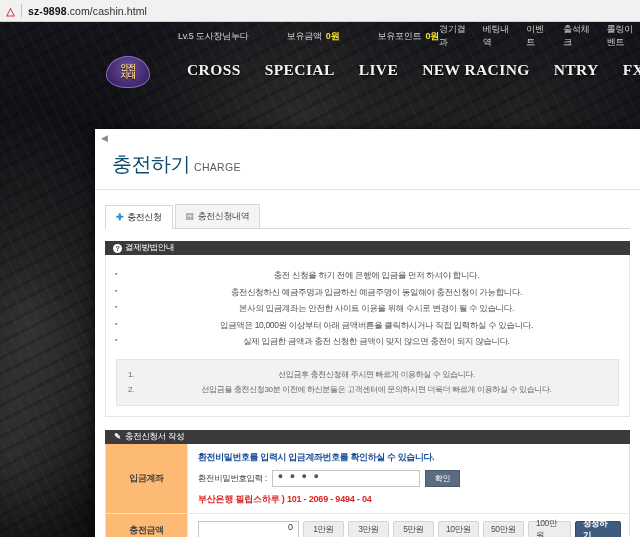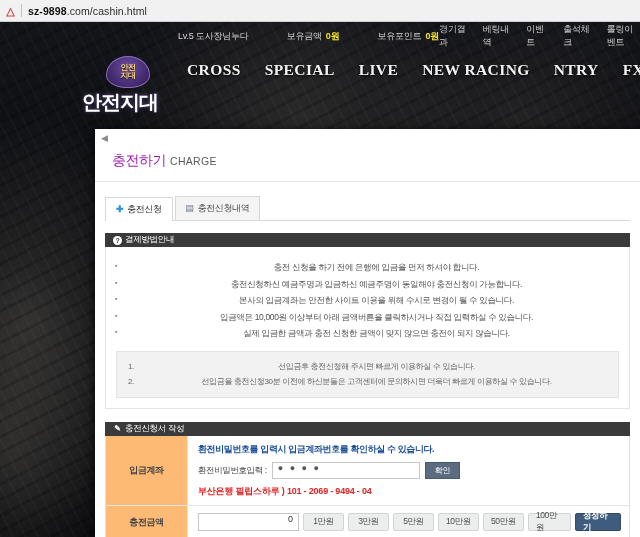--- a/index.html
+++ b/index.html
@@ -124,21 +124,21 @@
     position: absolute; left: 3px; top: 3px;
     width: 13px; height: 13px;
     display: flex; align-items: center; justify-content: center;
     color: #8a8a8a; font-size: 9px; line-height: 1;
   }
   #page-head {
     padding: 22px 0 11px 17px;
     border-bottom: 1px solid #e3e3e3;
   }
   #page-head .ko {
-    font-size: 14px; color: #a21caf; letter-spacing: -.5px;
+    font-size: 20px; color: #0c4a6e; letter-spacing: -.5px;
   }
   #page-head .en {
     font-size: 10.5px; color: #5a5a5a; letter-spacing: .3px; margin-left: 4px;
   }
 
   
   #tabs {
     display: flex; align-items: flex-end;
     height: 28px; margin: 11px 0 0 10px;
     border-bottom: 1px solid #d7d7d7; width: calc(100% - 20px);
@@ -289,21 +289,20 @@
       <div class="tb-right-item">출석체크</div>
       <div class="tb-right-item">롤링이벤트</div>
     </div>
   </div>
 
   <div id="logo-block">
     <div id="logo-badge">
       <span>안전</span>
       <span>지대</span>
     </div>
-    <div id="logo-text">안전지대</div>
   </div>
 
   <div id="mainnav">
     <div class="nav-item">CROSS</div>
     <div class="nav-item">SPECIAL</div>
     <div class="nav-item">LIVE</div>
     <div class="nav-item">NEW RACING</div>
     <div class="nav-item">NTRY</div>
     <div class="nav-item">FXGAME</div>
 

